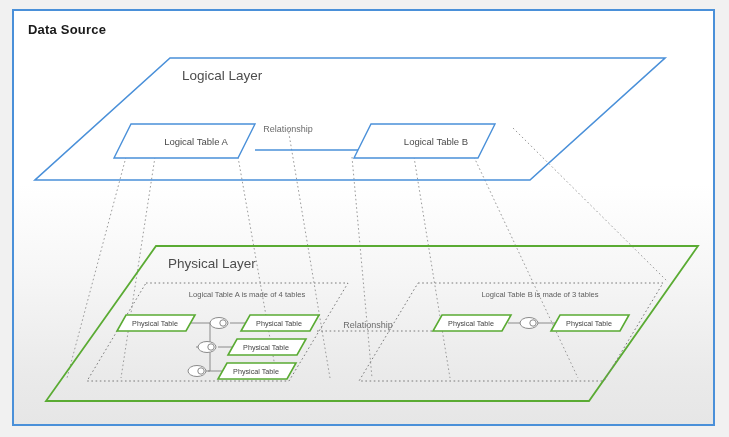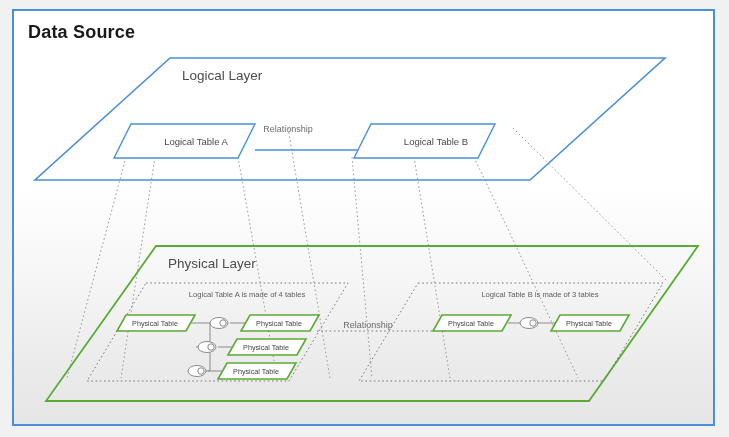--- a/index.html
+++ b/index.html
@@ -22,21 +22,21 @@
     width: 703px;
     height: 417px;
     border: 2px solid #4a90d9;
     box-sizing: border-box;
     background: linear-gradient(180deg, #ffffff 0%, #ffffff 42%, #f7f7f7 62%, #eaeaea 88%, #e6e6e6 100%);
   }
   #title {
     position: absolute;
     left: 28px;
     top: 22px;
-    font-size: 18px;
+    font-size: 13px;
     font-weight: bold;
     color: #1a1a1a;
     letter-spacing: 0.2px;
     white-space: nowrap;
   }
   #canvas {
     position: absolute;
     left: 0;
     top: 0;
     width: 729px;

